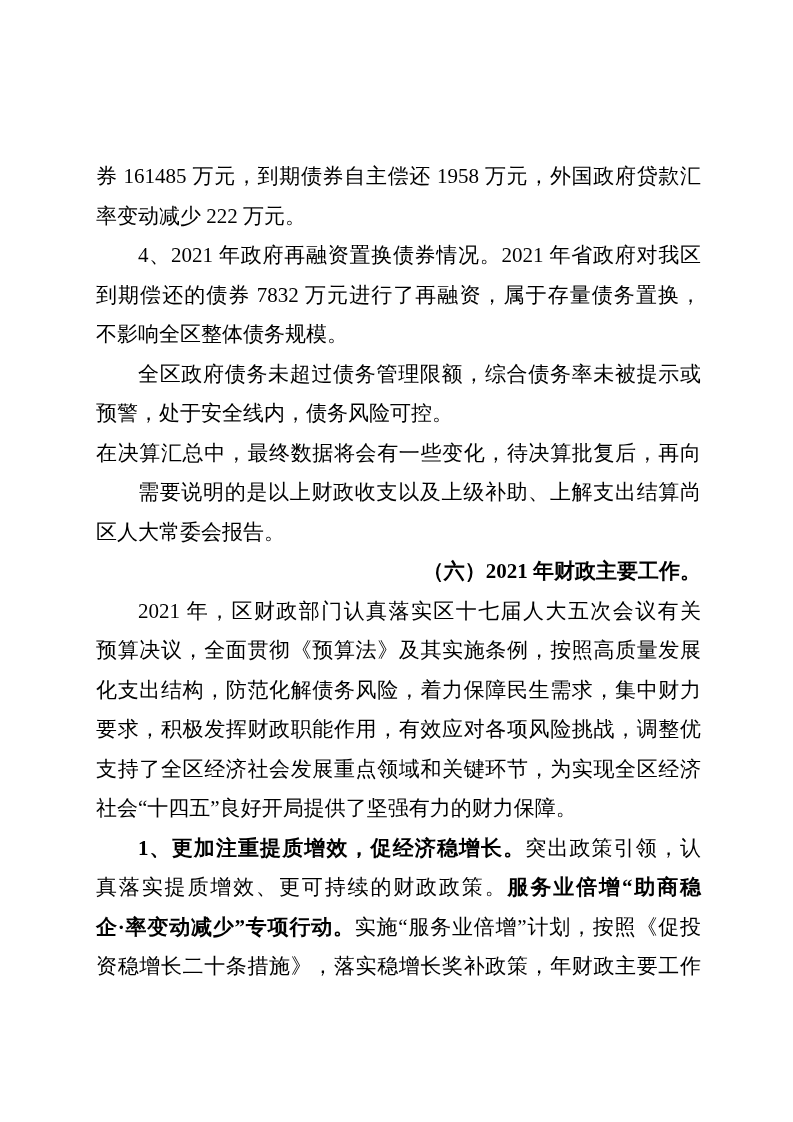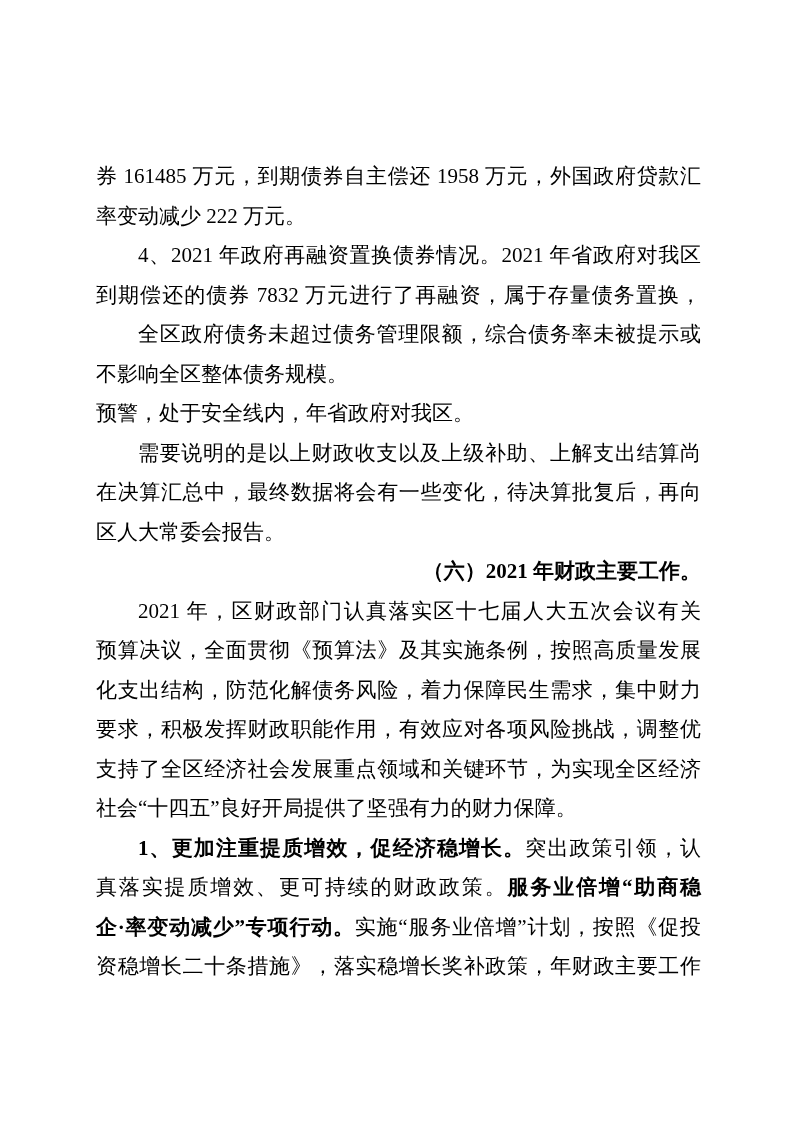--- a/index.html
+++ b/index.html
@@ -60,25 +60,25 @@
 </style>
 </head>
 <body>
 
 <div class="page">
   <div class="doc-body" id="doc-body">
       <div class="line j"><span class="seg">券 161485 万元，到期债券自主偿还 1958 万元，外国政府贷款汇</span></div>
       <div class="line"><span class="seg">率变动减少 222 万元。</span></div>
       <div class="line j ind"><span class="seg">4、2021 年政府再融资置换债券情况。2021 年省政府对我区</span></div>
       <div class="line j"><span class="seg">到期偿还的债券 7832 万元进行了再融资，属于存量债务置换，</span></div>
+      <div class="line"><span class="seg">不影响全区整体债务规模。</span></div>
       <div class="line j ind"><span class="seg">全区政府债务未超过债务管理限额，综合债务率未被提示或</span></div>
-      <div class="line"><span class="seg">不影响全区整体债务规模。</span></div>
-      <div class="line"><span class="seg">预警，处于安全线内，年省政府对我区。</span></div>
+      <div class="line"><span class="seg">预警，处于安全线内，债务风险可控。</span></div>
+      <div class="line j"><span class="seg">在决算汇总中，最终数据将会有一些变化，待决算批复后，再向</span></div>
       <div class="line j ind"><span class="seg">需要说明的是以上财政收支以及上级补助、上解支出结算尚</span></div>
-      <div class="line j"><span class="seg">在决算汇总中，最终数据将会有一些变化，待决算批复后，再向</span></div>
       <div class="line"><span class="seg">区人大常委会报告。</span></div>
       <div class="line ind"><span class="seg seg-b">（六）2021 年财政主要工作。</span></div>
       <div class="line j ind"><span class="seg">2021 年，区财政部门认真落实区十七届人大五次会议有关</span></div>
       <div class="line j"><span class="seg">预算决议，全面贯彻《预算法》及其实施条例，按照高质量发展</span></div>
       <div class="line j"><span class="seg">化支出结构，防范化解债务风险，着力保障民生需求，集中财力</span></div>
       <div class="line j"><span class="seg">要求，积极发挥财政职能作用，有效应对各项风险挑战，调整优</span></div>
       <div class="line j"><span class="seg">支持了全区经济社会发展重点领域和关键环节，为实现全区经济</span></div>
       <div class="line"><span class="seg">社会“十四五”良好开局提供了坚强有力的财力保障。</span></div>
       <div class="line j ind"><span class="seg seg-b">1、更加注重提质增效，促经济稳增长。</span><span class="seg">突出政策引领，认</span></div>
       <div class="line j"><span class="seg">真落实提质增效、更可持续的财政政策。</span><span class="seg seg-b">服务业倍增“助商稳</span></div>

